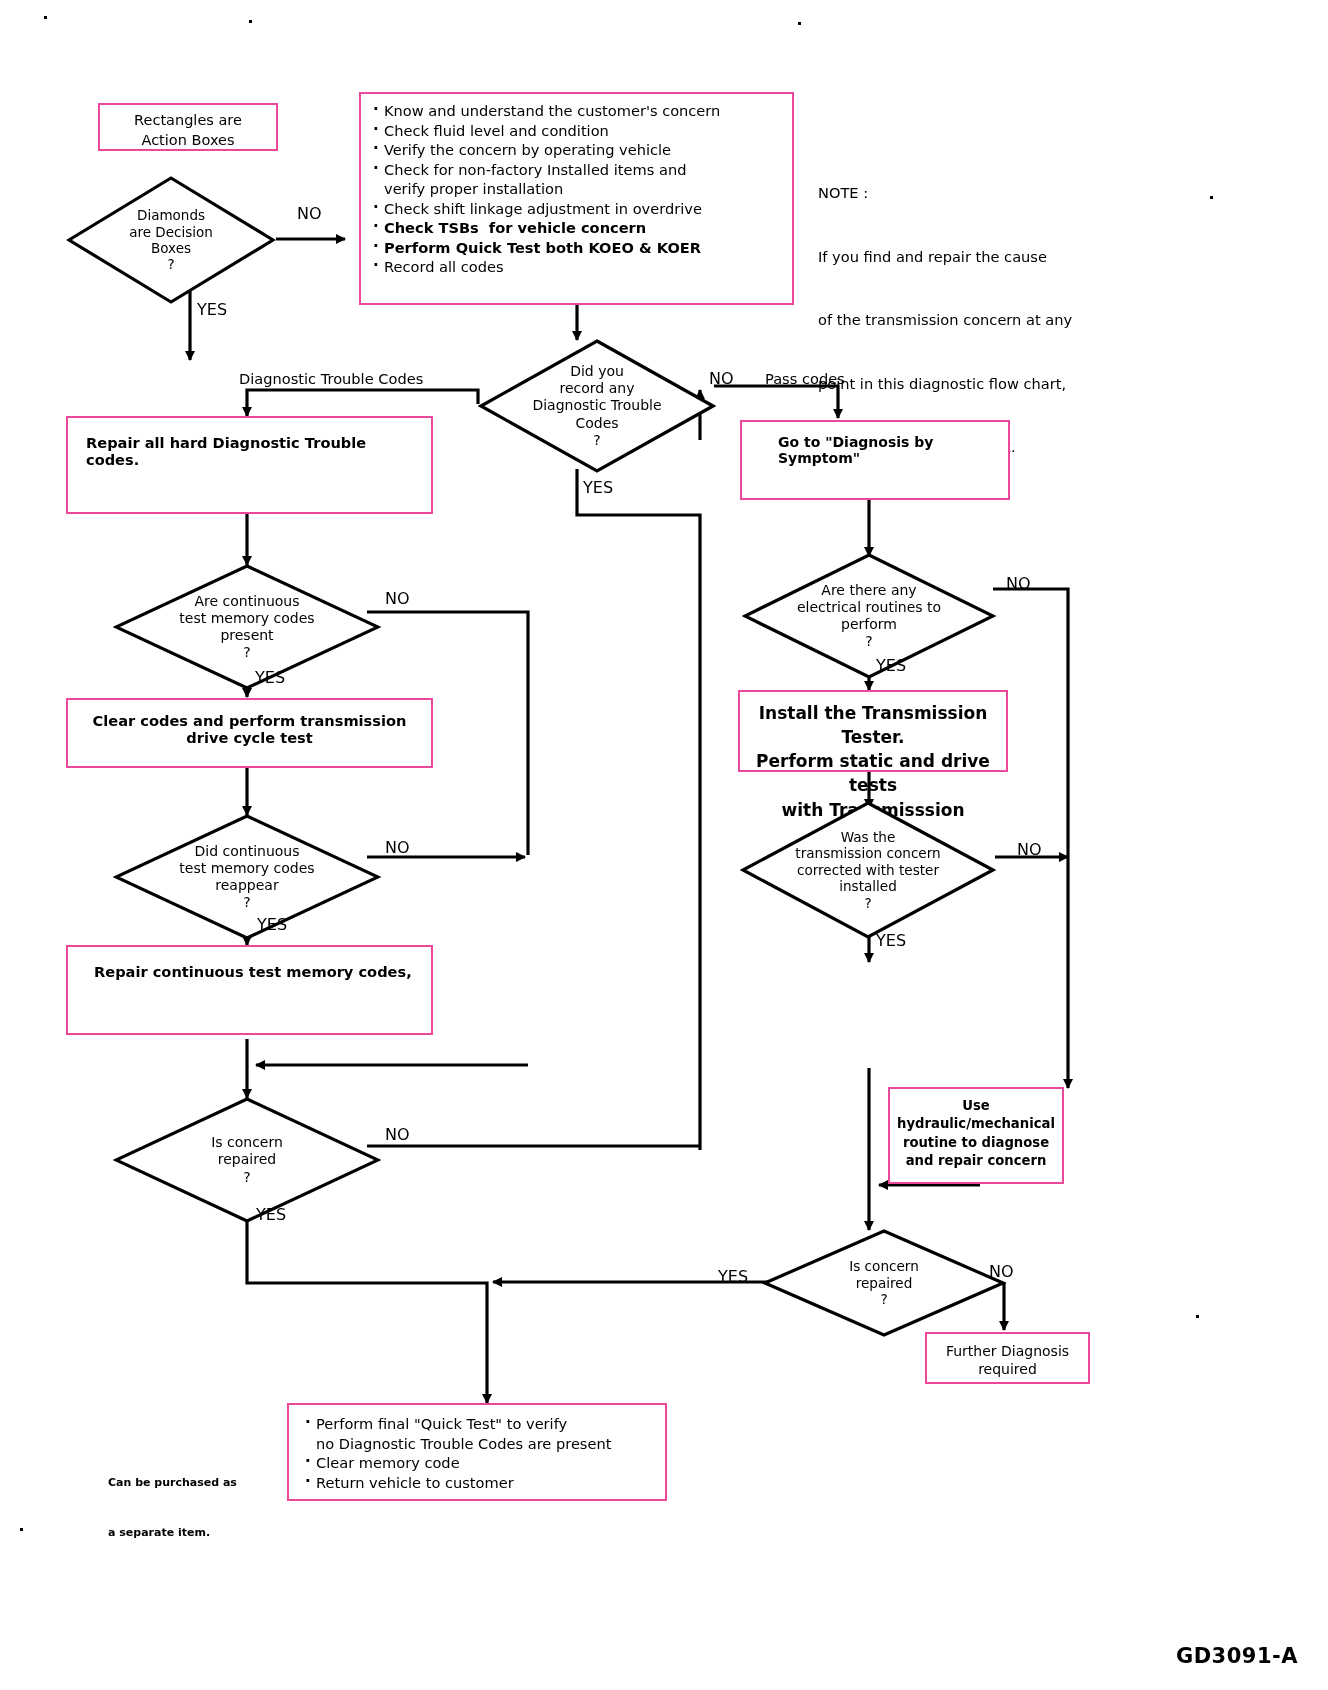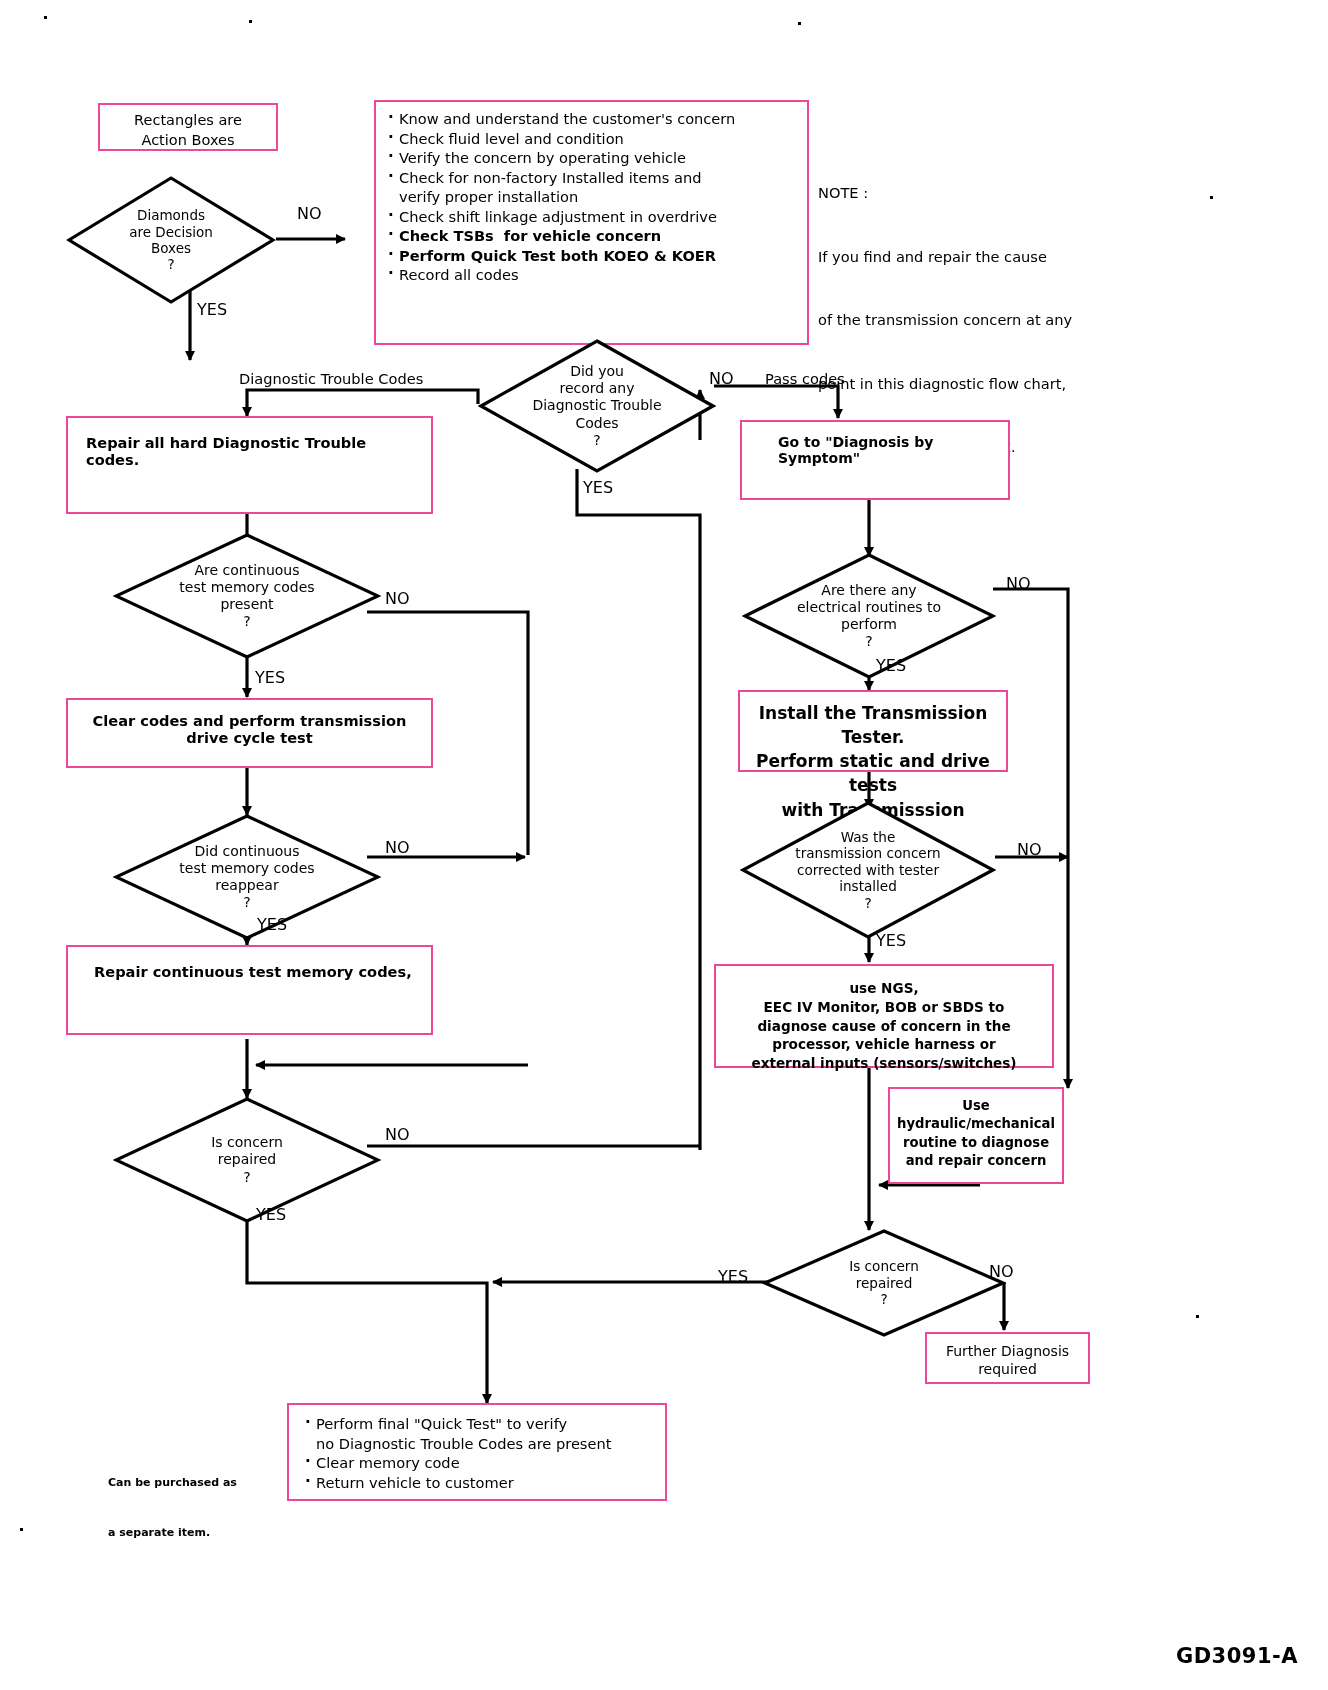--- a/index.html
+++ b/index.html
@@ -129,21 +129,21 @@
     <div class="dlabel" style="font-size:13.5px;">
       <span>Diamonds</span>
       <span>are Decision</span>
       <span>Boxes</span>
       <span>?</span>
     </div>
   </div>
   <div class="ftxt" style="left:297px;top:204px;font-size:16px;">NO</div>
   <div class="ftxt" style="left:197px;top:300px;font-size:16px;">YES</div>
 
-  <div class="node rect left" style="left:359px;top:100px;width:435px;height:245px;font-size:14.6px;margin-left:15px;">
+  <div class="node rect left" style="left:359px;top:92px;width:435px;height:213px;font-size:14.6px;">
     <div class="txt" style="padding:7px 6px 0 10px;">
       <ul class="bullets">
         <li>Know and understand the customer's concern</li>
         <li>Check fluid level and condition</li>
         <li>Verify the concern by operating vehicle</li>
         <li>Check for non-factory Installed items and</li>
         <li class="cont">verify proper installation</li>
         <li>Check shift linkage adjustment in overdrive</li>
         <li class="b">Check TSBs  for vehicle concern</li>
         <li class="b">Perform Quick Test both KOEO &amp; KOER</li>
@@ -176,21 +176,21 @@
   <div class="ftxt" style="left:709px;top:369px;font-size:16px;">NO</div>
   <div class="ftxt" style="left:765px;top:370px;font-size:14.6px;">Pass codes</div>
   <div class="ftxt" style="left:583px;top:478px;font-size:16px;">YES</div>
 
   <div class="node rect left" style="left:66px;top:416px;width:367px;height:98px;font-size:14.6px;">
     <div class="txt" style="padding:16px 10px 0 18px;">
       <span class="b">Repair all hard Diagnostic Trouble codes.</span>
     </div>
   </div>
 
-  <div class="dia" style="left:113px;top:532px;width:268px;height:128px;">
+  <div class="dia" style="left:113px;top:563px;width:268px;height:128px;">
     <svg width="268" height="128" viewBox="0 0 268 128">
       <polygon points="134,3 265,64 134,125 3,64" fill="#fff" stroke="#000" stroke-width="3.2"></polygon>
     </svg>
     <div class="dlabel" style="font-size:14px;">
       <span>Are continuous</span>
       <span>test memory codes</span>
       <span>present</span>
       <span>?</span>
     </div>
   </div>
@@ -274,29 +274,20 @@
       <span>Was the</span>
       <span>transmission concern</span>
       <span>corrected with tester</span>
       <span>installed</span>
       <span>?</span>
     </div>
   </div>
   <div class="ftxt" style="left:1017px;top:840px;font-size:16px;">NO</div>
   <div class="ftxt" style="left:876px;top:931px;font-size:16px;">YES</div>
 
-  <div class="node rect center" style="left:714px;top:964px;width:340px;height:104px;font-size:13.6px;">
-    <div class="txt" style="padding-top:13px;line-height:1.38;">
-      <div class="b">use NGS,</div>
-      <div class="b">EEC IV  Monitor, BOB or SBDS to</div>
-      <div class="b">diagnose cause of concern in the</div>
-      <div class="b">processor, vehicle harness or</div>
-      <div class="b">external inputs (sensors/switches)</div>
-    </div>
-  </div>
 
   <div class="node rect center" style="left:888px;top:1087px;width:176px;height:97px;font-size:13.2px;">
     <div class="txt" style="padding-top:8px;line-height:1.4;">
       <div class="b">Use</div>
       <div class="b">hydraulic/mechanical</div>
       <div class="b">routine to diagnose</div>
       <div class="b">and repair concern</div>
     </div>
   </div>
 

